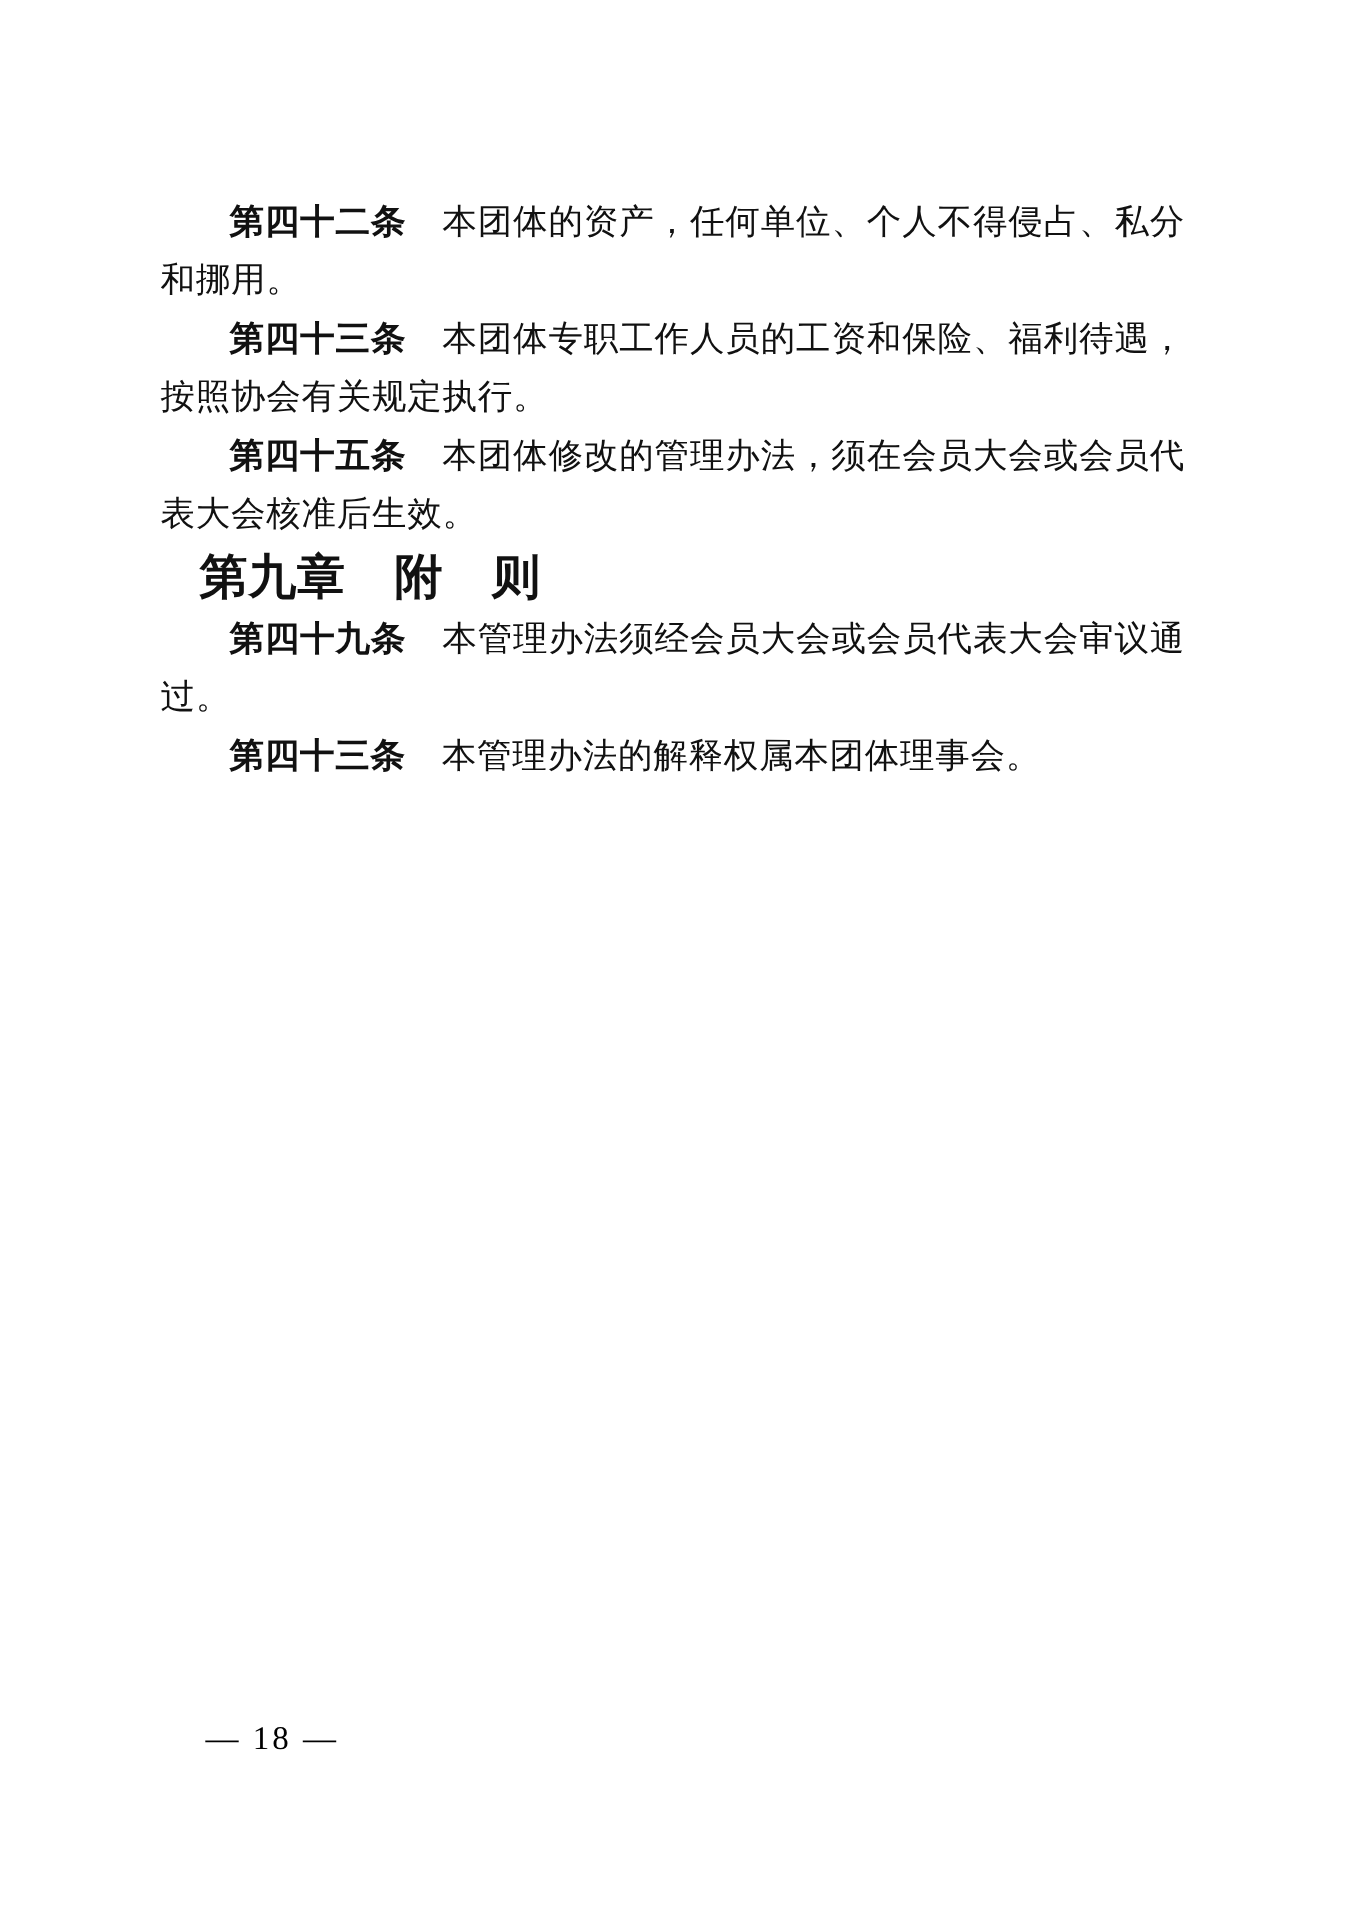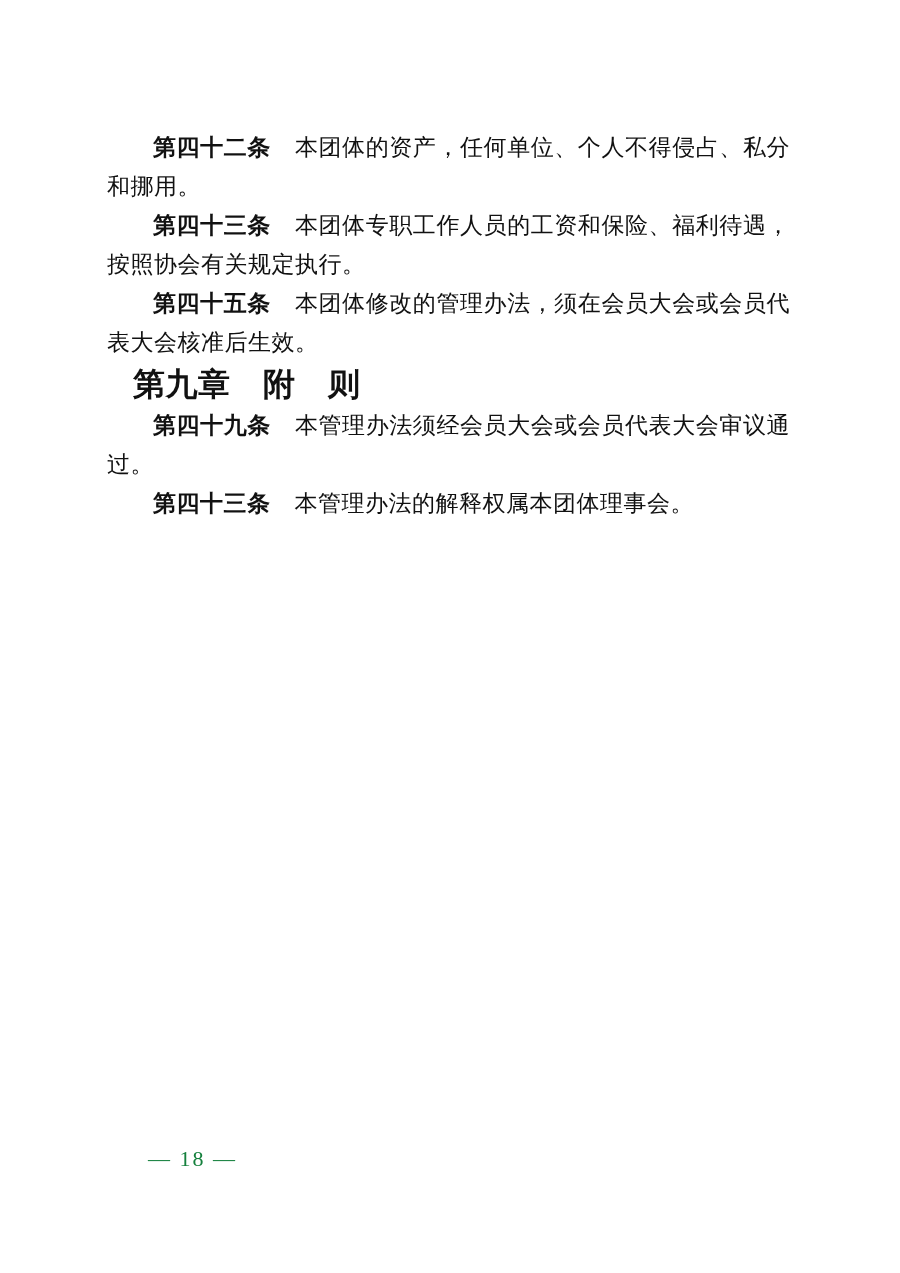--- a/index.html
+++ b/index.html
@@ -52,22 +52,21 @@
     text-align: left;
     text-indent: 26px;
     letter-spacing: 0.5px;
   }
   .footer {
     position: absolute;
     left: 137px;
     top: 1146px;
     font-size: 22px;
     letter-spacing: 2px;
-    color: #15803d;
-    margin-left: 11px;
+    color: #000000;
   }
 </style>
 </head>
 <body>
 
 <div class="page">
   <div class="content">
 
     <p class="para"><span class="lbl">第四十二条</span><span class="txt">本团体的资产，任何单位、个人不得侵占、私分和挪用。</span></p>
 

